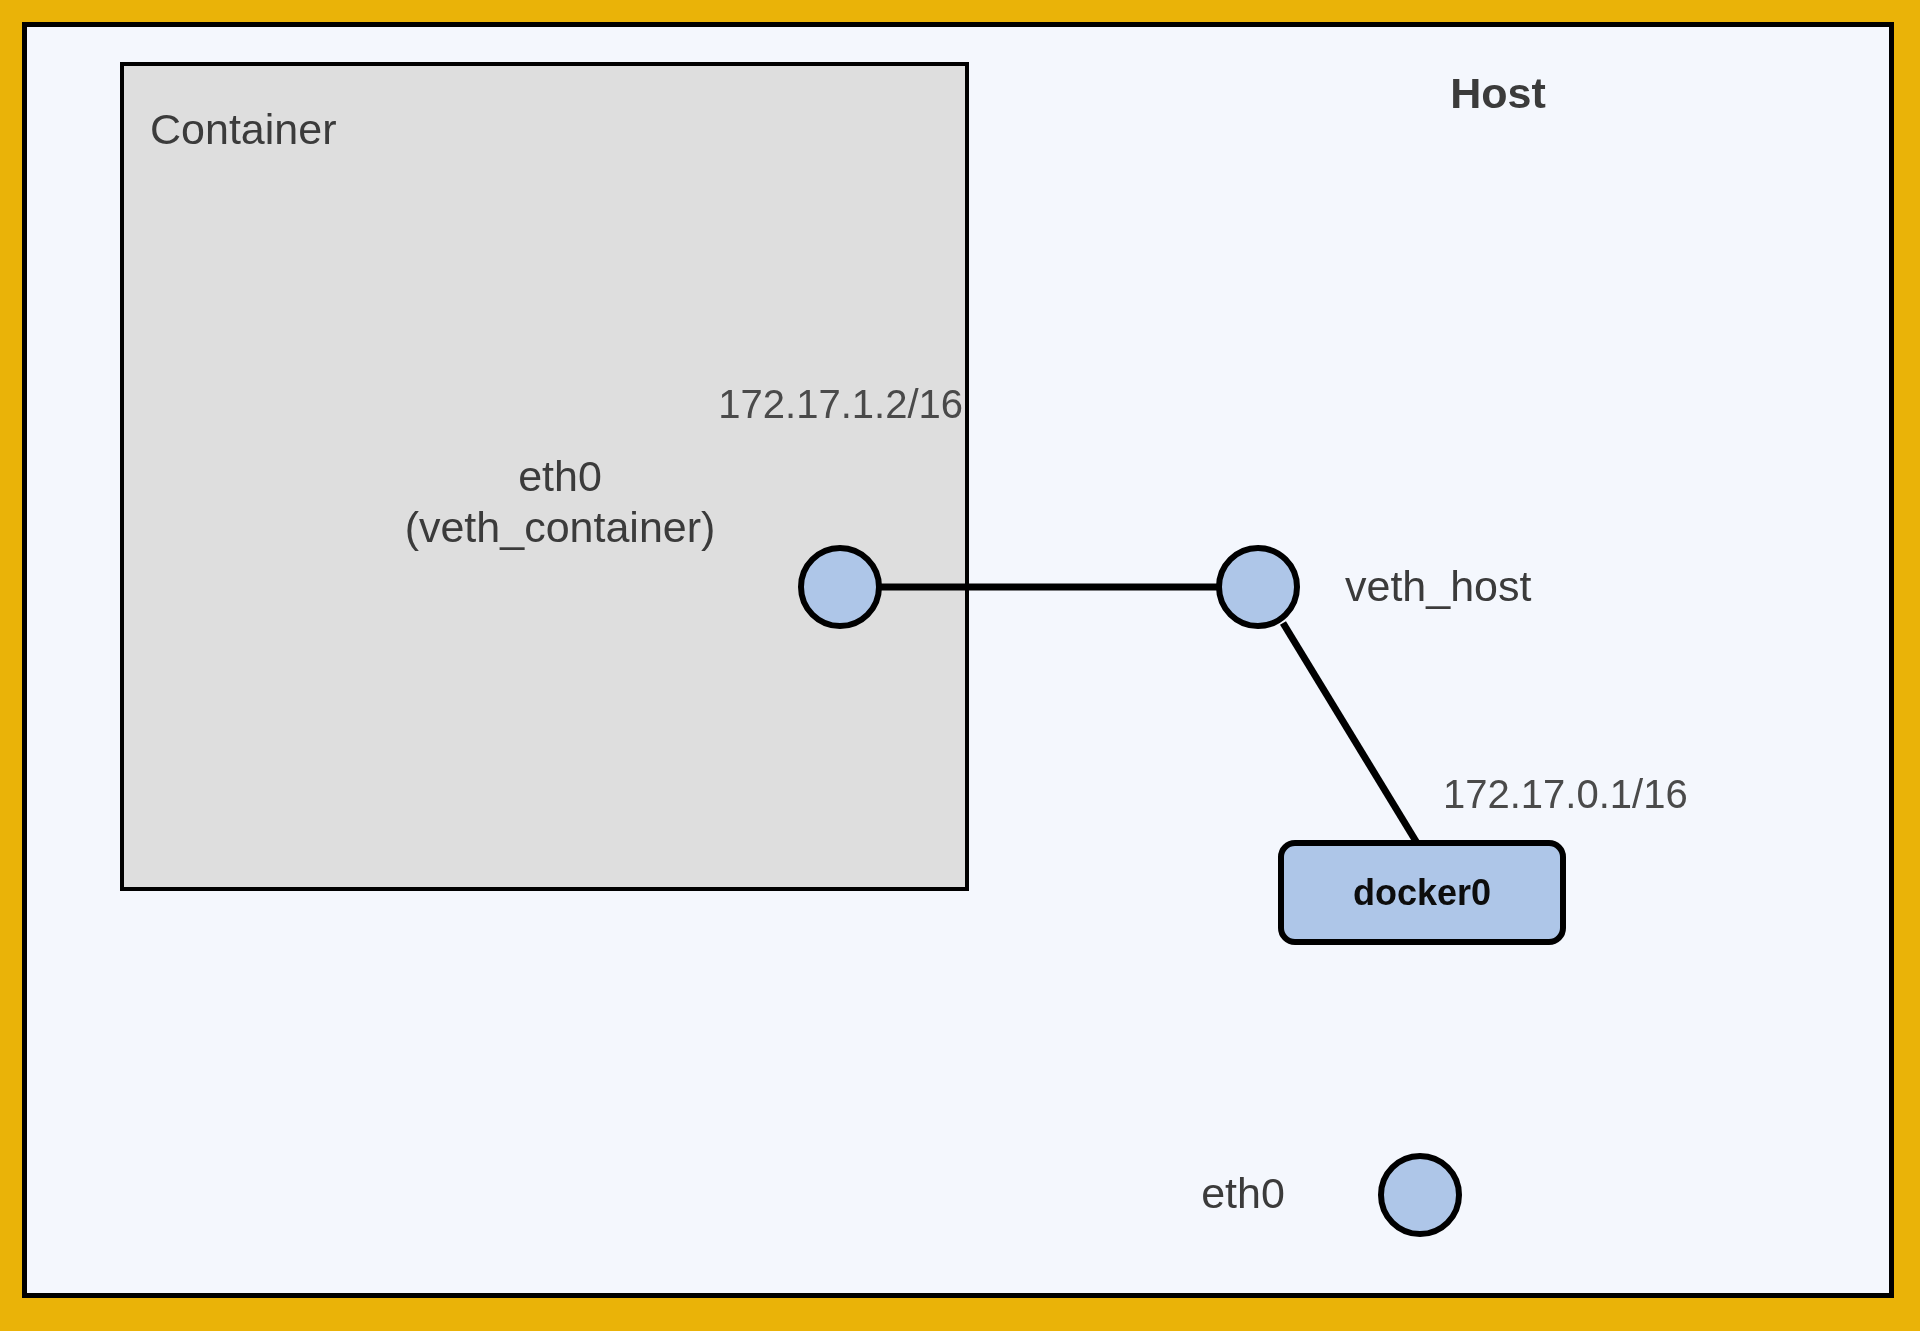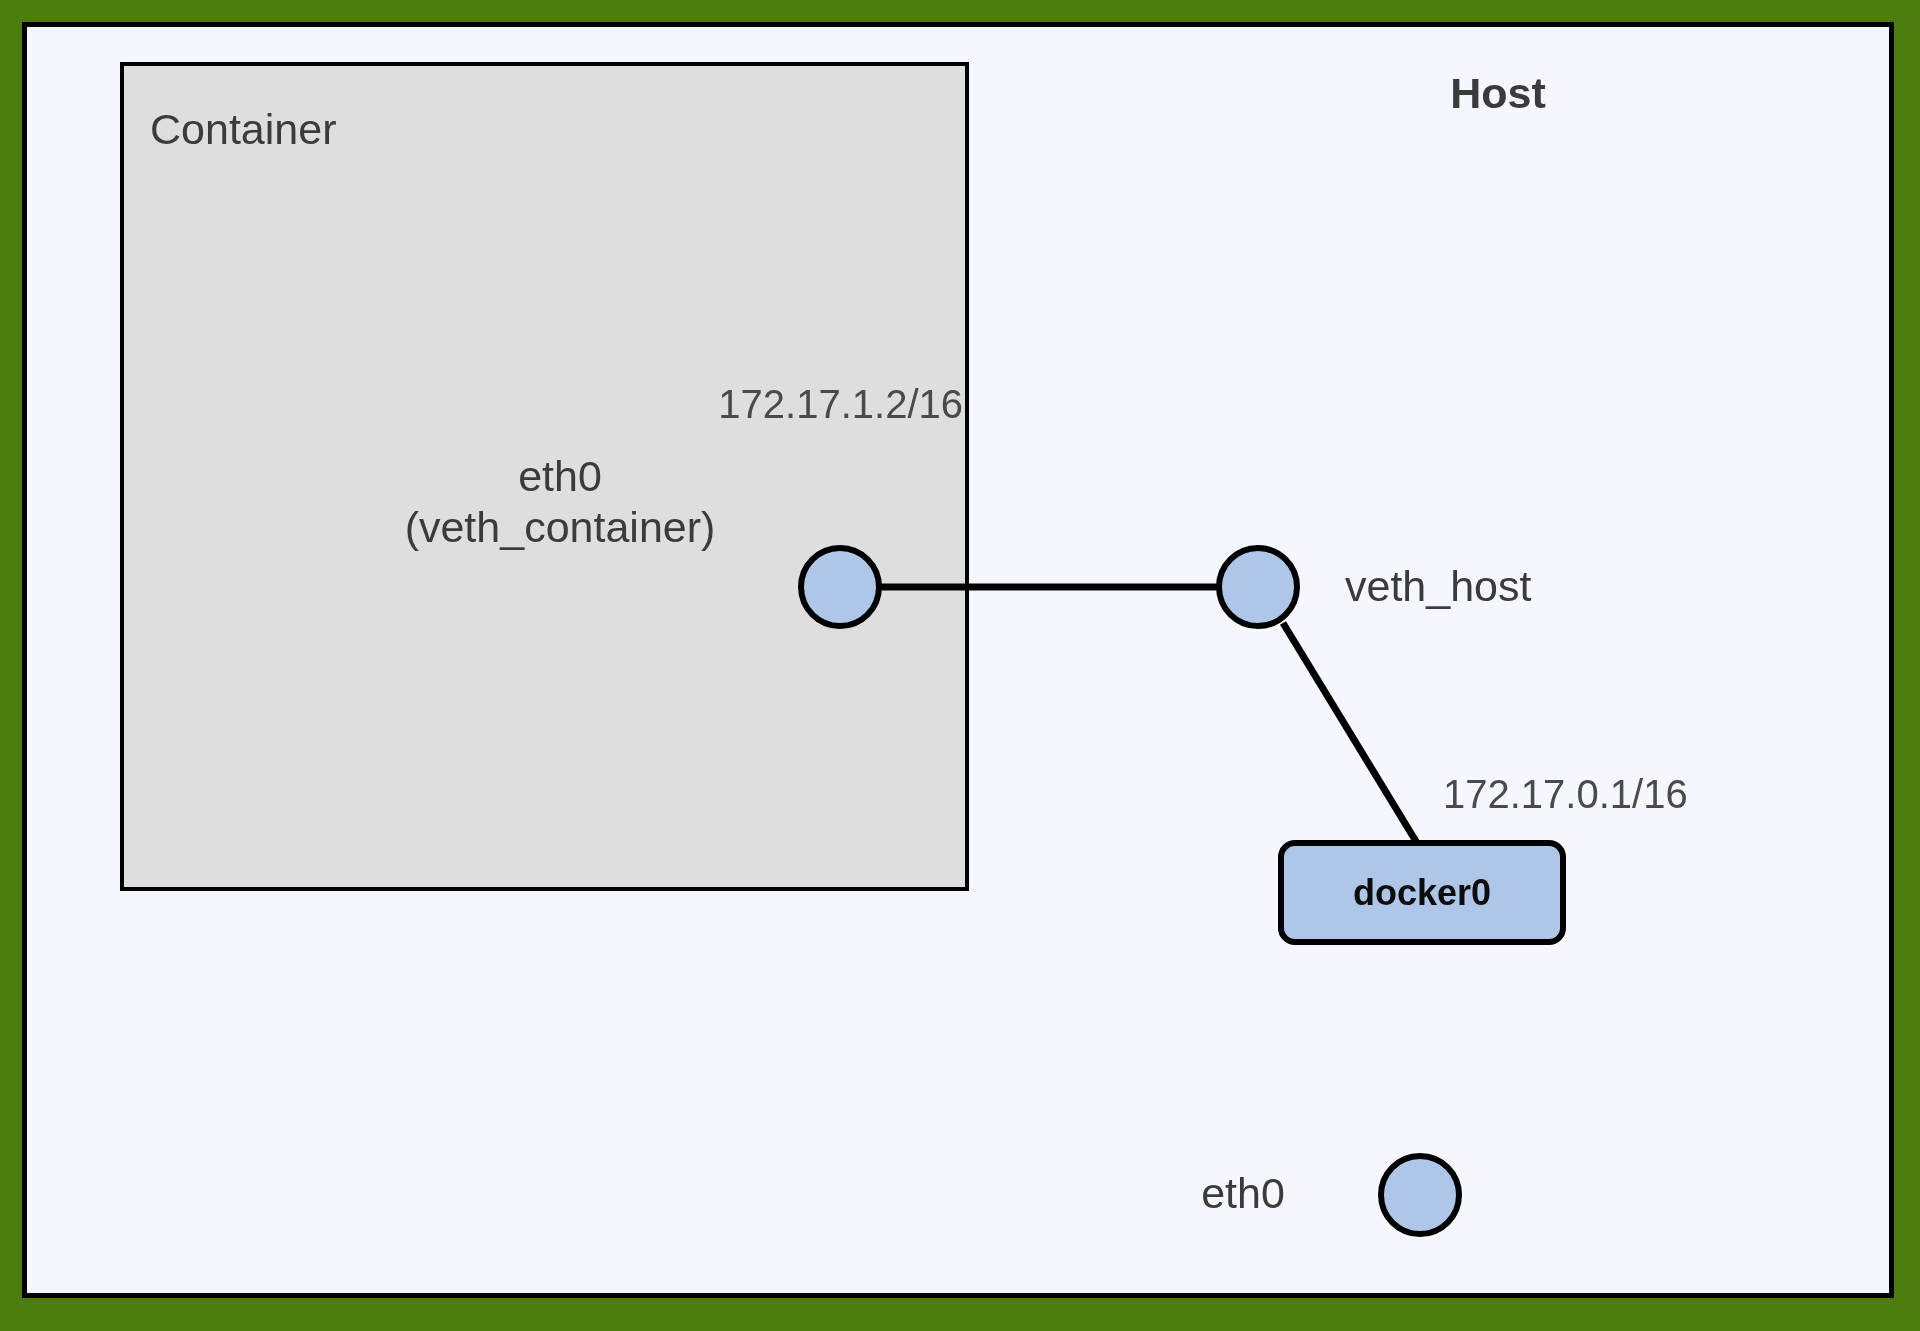--- a/index.html
+++ b/index.html
@@ -4,21 +4,21 @@
 <style>
   html, body {
     margin: 0;
     padding: 0;
     background: #ffffff;
   }
   #stage {
     position: relative;
     width: 1920px;
     height: 1331px;
-    background: #4d7c0f;
+    background: #eab308;
     font-family: "Liberation Sans", sans-serif;
     overflow: hidden;
   }
   #diagram-svg {
     position: absolute;
     left: 0;
     top: 0;
     width: 1920px;
     height: 1331px;
   }

